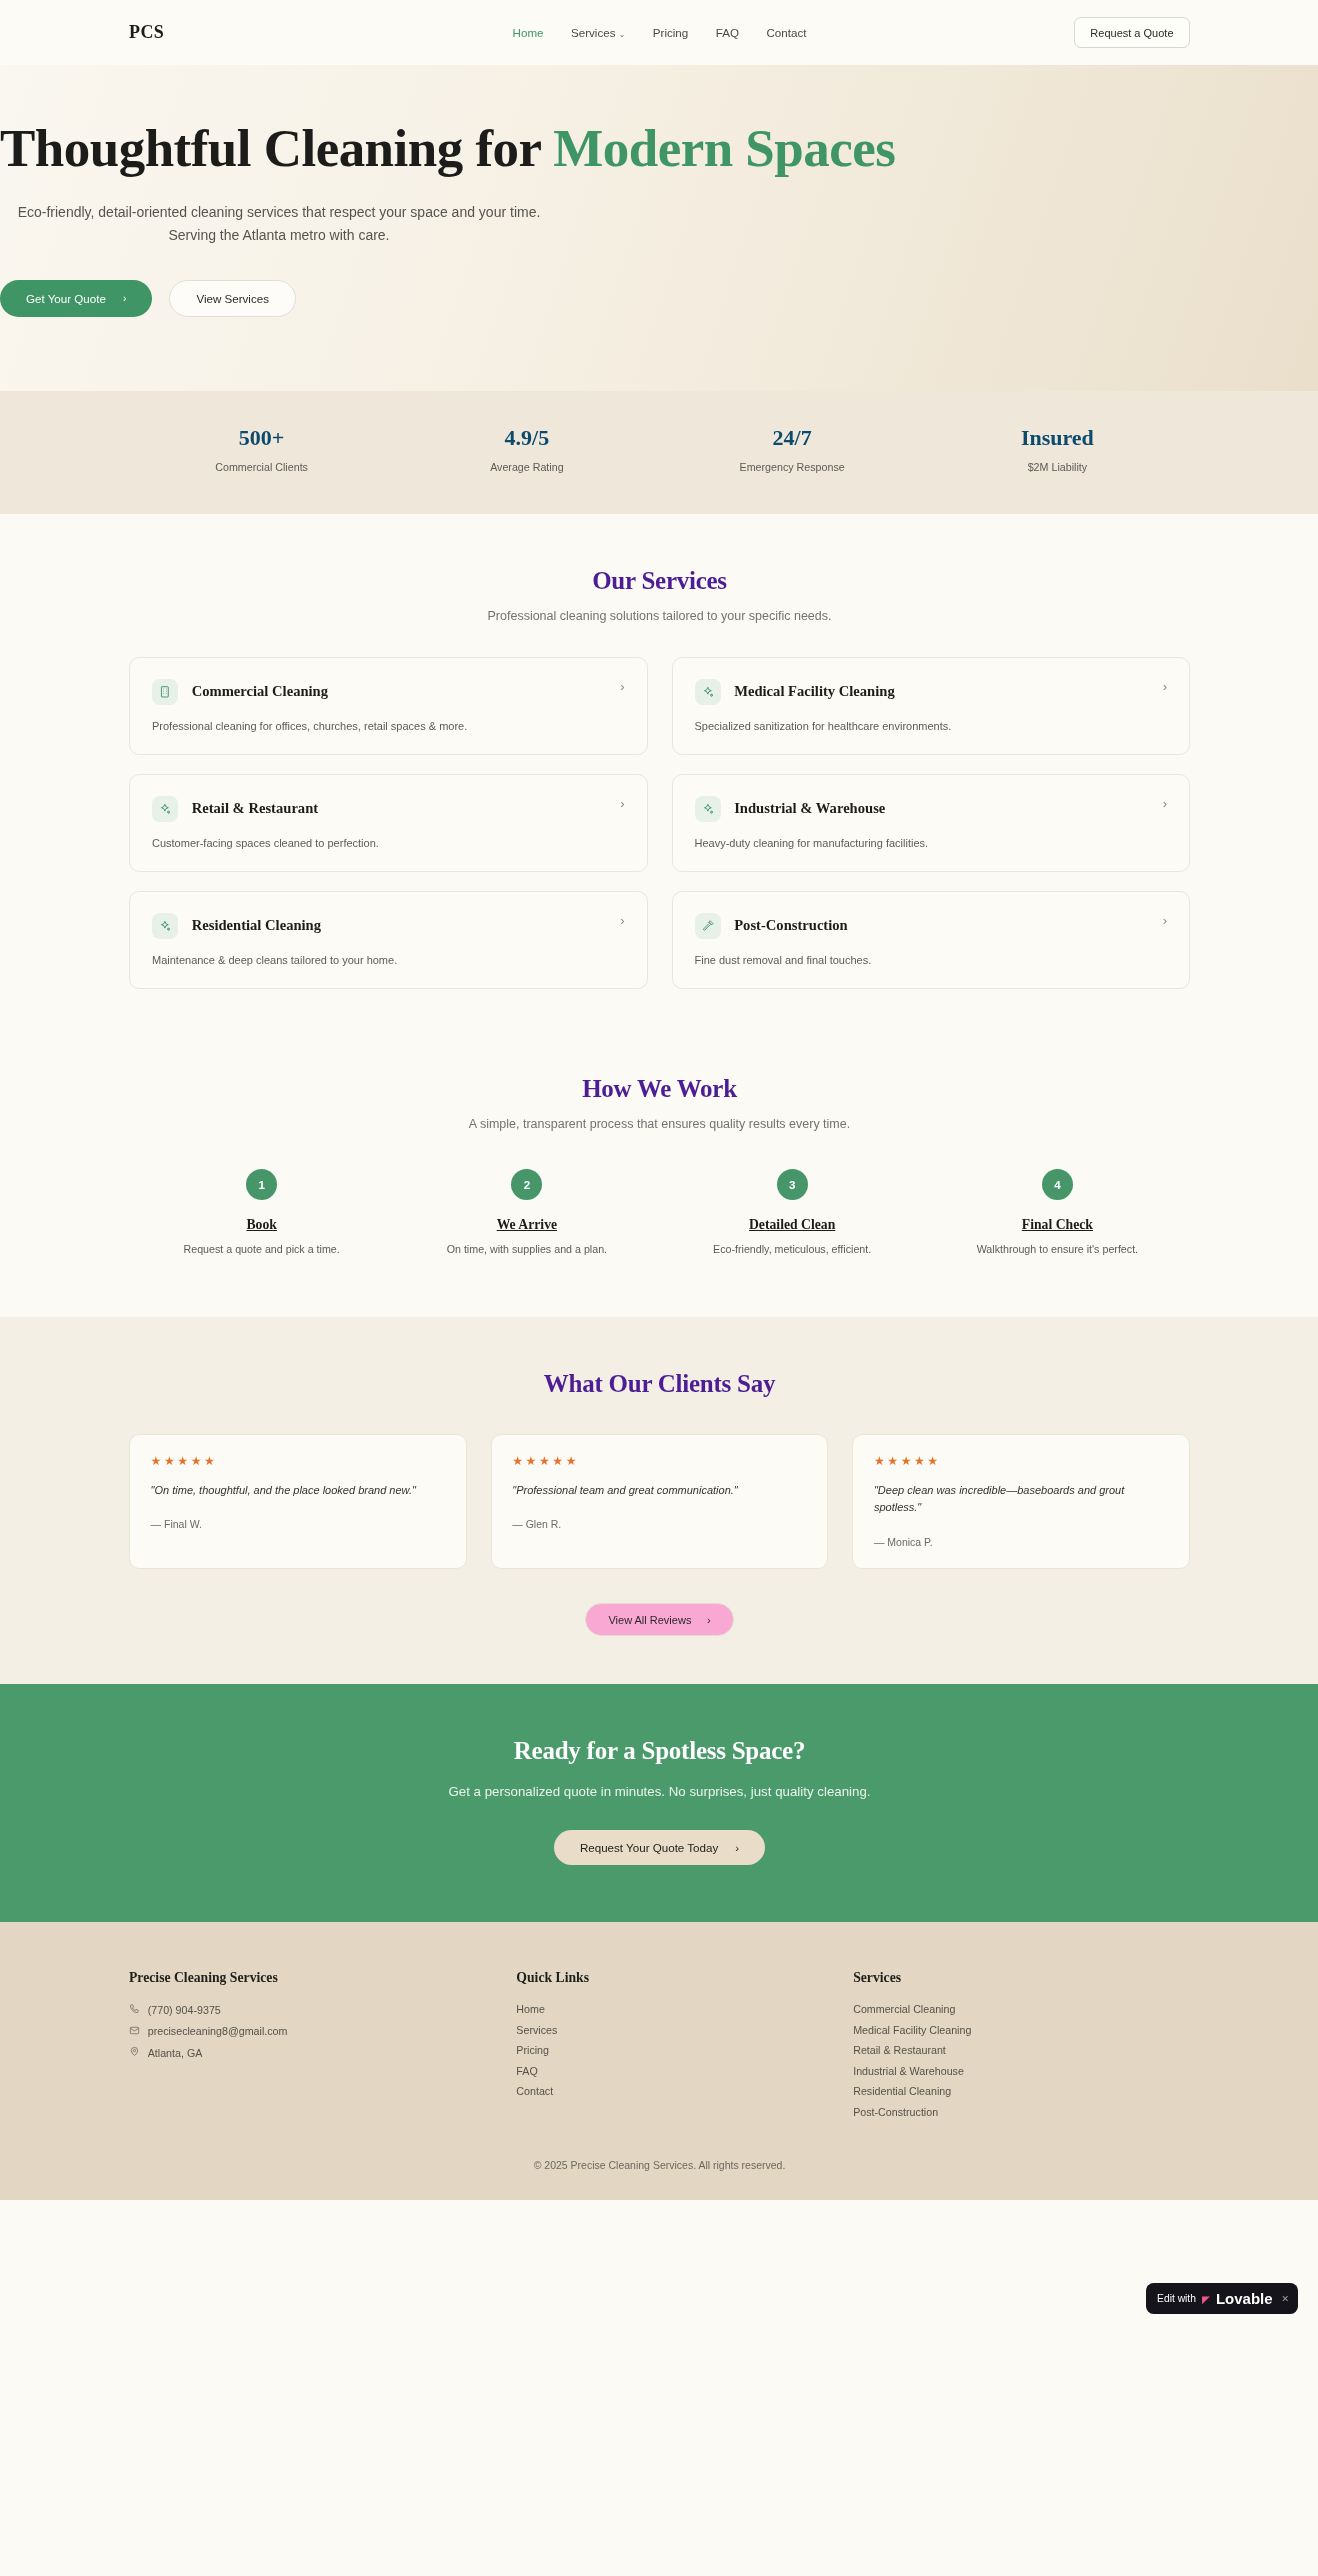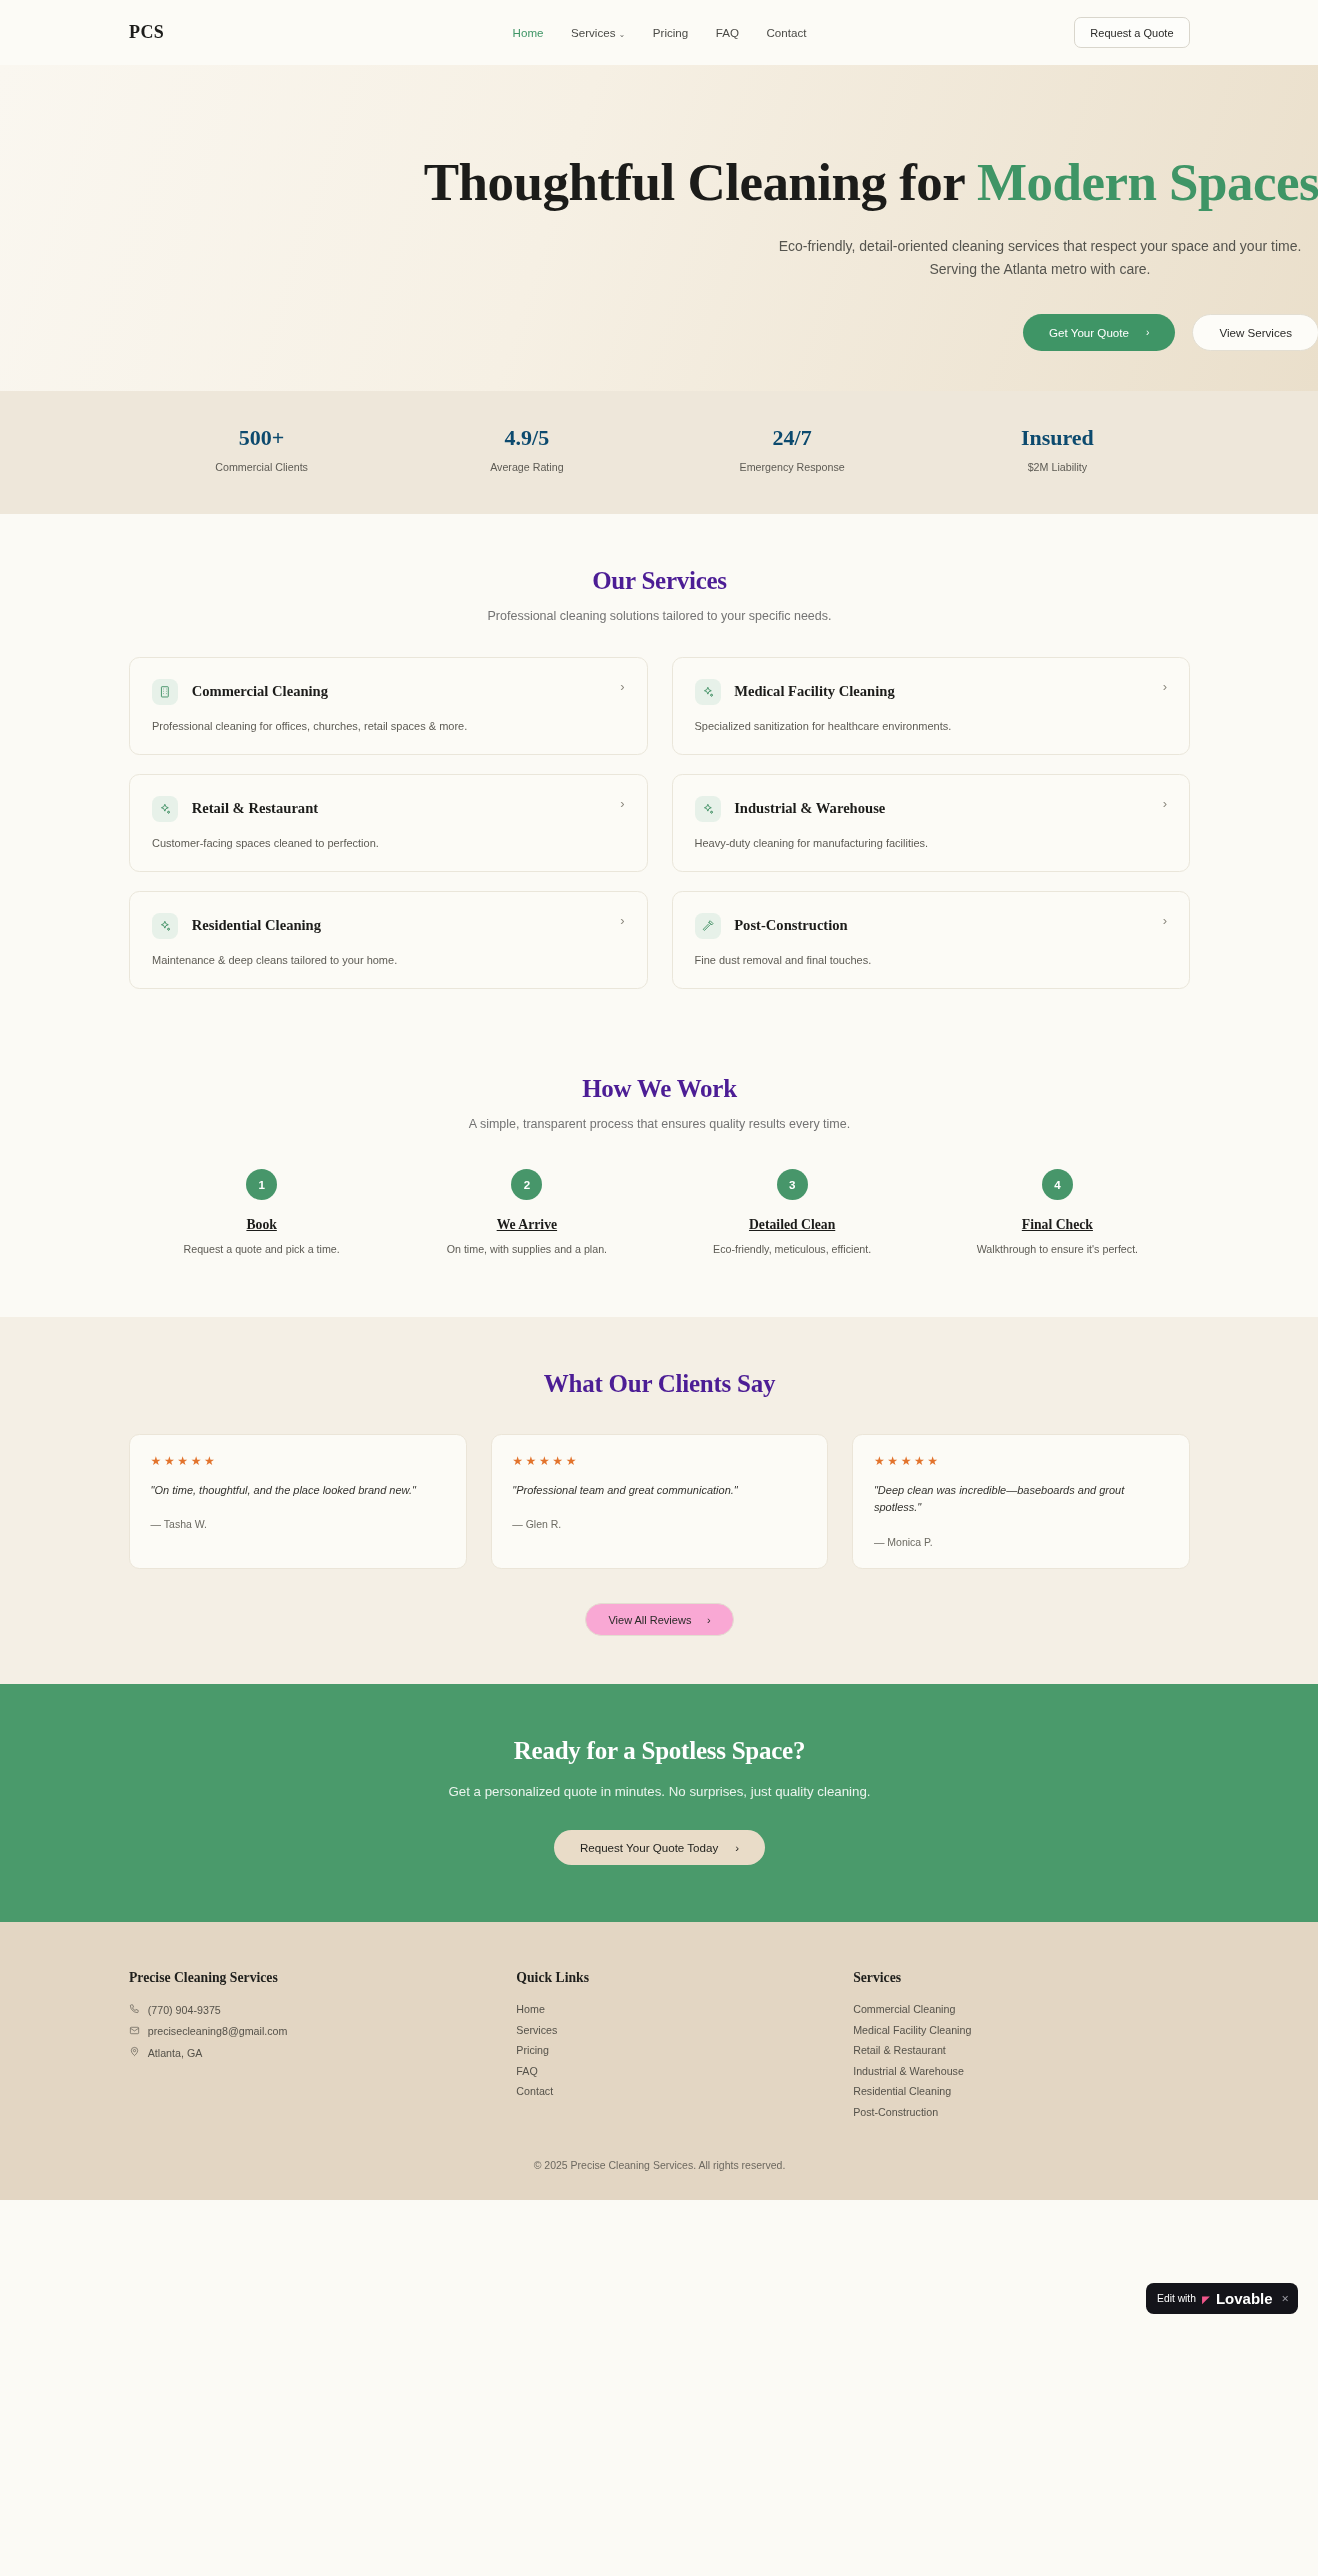--- a/index.html
+++ b/index.html
@@ -27,22 +27,22 @@
   .quote-btn {
     border:0.9px solid #d9d6cc; background:#fdfdfa; border-radius:6.9px;
     padding:8.6px 15.5px; font-size:11px; color:#2a2a28; cursor:pointer;
     font-family:"Liberation Sans", sans-serif;
   }
 
   
   .hero {
     height:326px;
     background:linear-gradient(108deg,#faf7f0 0%,#f6f0e4 42%,#eadfcb 100%);
-    display:flex; flex-direction:column; align-items:flex-end;
-    padding-top:90px;
+    display:flex; flex-direction:column; align-items:flex-start;
+    padding-top:56px;
   }
   .hero h1 { font-size:53px; line-height:1.05; text-align:center; color:#1c1c1a; }
   .hero h1 .accent { color:#3f9566; }
   .hero p {
     margin-top:24px; font-size:14px; color:#55544e; text-align:center;
     line-height:1.65; max-width:558px;
   }
   .hero-btns { margin-top:33px; display:flex; gap:17px; }
   .btn-primary {
     background:#3f9566; color:#fff; border:none; border-radius:20.6px;
@@ -314,21 +314,21 @@
       </div>
     </div>
   </div>
 
   <div class="testi-wrap">
     <div class="sec-title serif">What Our Clients Say</div>
     <div class="testi-grid">
       <div class="testi">
         <div class="stars">★★★★★</div>
         <div class="testi-q">"On time, thoughtful, and the place looked brand new."</div>
-        <div class="testi-a">— Tasha W.</div>
+        <div class="testi-a">— Final W.</div>
       </div>
       <div class="testi">
         <div class="stars">★★★★★</div>
         <div class="testi-q">"Professional team and great communication."</div>
         <div class="testi-a">— Glen R.</div>
       </div>
       <div class="testi">
         <div class="stars">★★★★★</div>
         <div class="testi-q">"Deep clean was incredible—baseboards and grout spotless."</div>
         <div class="testi-a">— Monica P.</div>

